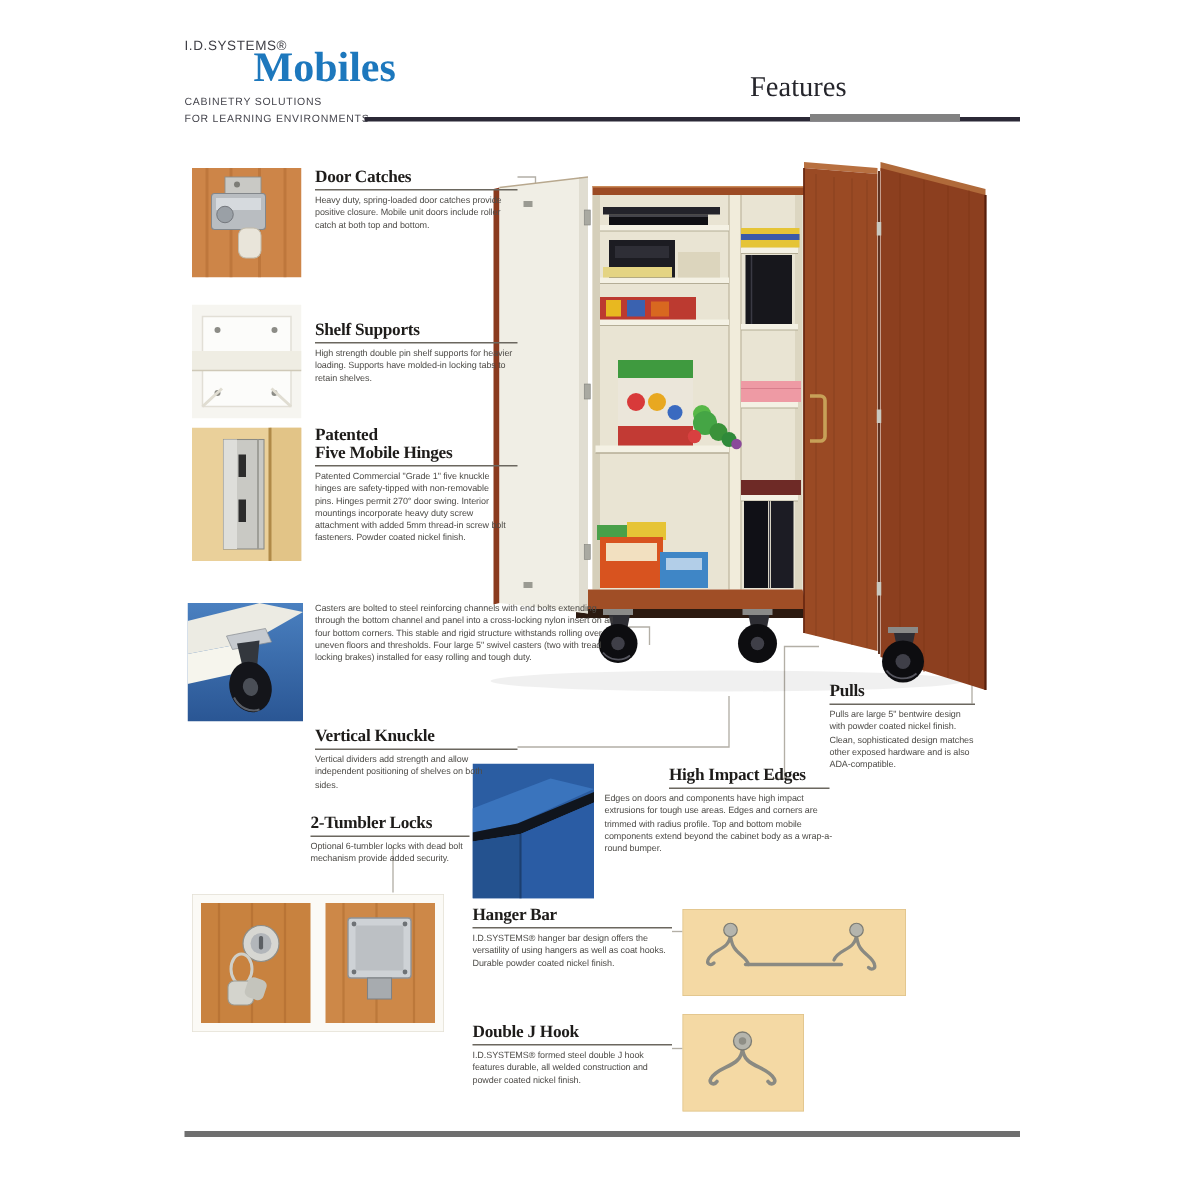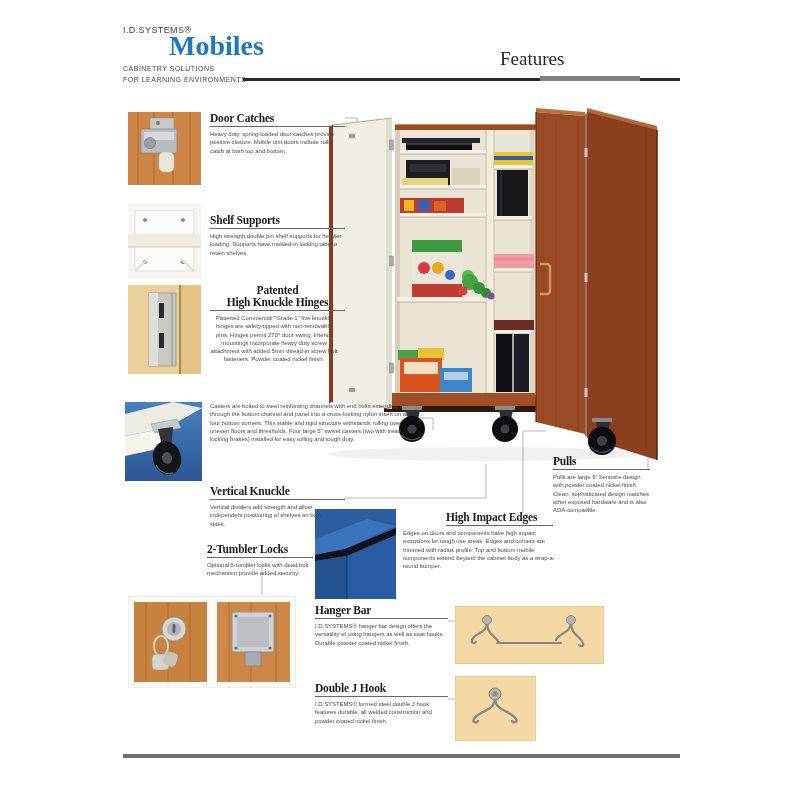--- a/index.html
+++ b/index.html
@@ -16,21 +16,21 @@
                   font-family:"Liberation Serif",serif;font-weight:normal;font-size:19px;color:#26262c;}
   #features-bar{left:540px;top:76px;width:100px;height:5px;background:#828282;}
   #footer-bar{left:123px;top:754px;width:557px;height:4px;background:#6f6f6f;}
   
   .feat-title{font-family:"Liberation Serif",serif;font-weight:bold;font-size:11.5px;
               color:#1e1c1a;line-height:1.05;letter-spacing:-.2px;
               border-bottom:1px solid #6b675f;padding-bottom:2px;margin-bottom:3px;}
   .feat-body{font-size:6px;line-height:1.38;color:#4e4c48;letter-spacing:-.05px;}
   #f-door{left:210px;top:112px;width:135px;}
   #f-shelf{left:210px;top:214px;width:135px;}
-  #f-hinge{left:210px;top:284px;width:135px;text-align:center;}
+  #f-hinge{left:210px;top:284px;width:135px;}
   #f-hinge .feat-body{width:128px;}
   #f-casters{left:210px;top:402px;width:207px;}
   #f-vdiv{left:210px;top:485px;width:135px;}
   #f-vdiv .feat-body{width:122px;}
   #f-locks{left:207px;top:543px;width:106px;}
   #f-edge{left:403px;top:511px;width:154px;}
   #f-edge .feat-title{width:107px;margin-left:43px;}
   #f-hanger{left:315px;top:604px;width:133px;}
   #f-jhook{left:315px;top:682px;width:133px;}
   #f-pulls{left:553px;top:455px;width:97px;}
@@ -356,21 +356,21 @@
   </div>
 
   <div id="f-shelf" class="abs">
     <div class="feat-title">Shelf Supports</div>
     <div class="feat-body">High strength double pin shelf supports for heavier loading. Supports have molded-in locking tabs to retain shelves.</div>
   </div>
 
   <div id="f-hinge" class="abs">
     <div class="feat-title">
       <span style="display:block">Patented</span>
-      <span style="display:block">High Knuckle Hinges</span>
+      <span style="display:block">Five Mobile Hinges</span>
     </div>
     <div class="feat-body">Patented Commercial "Grade 1" five knuckle hinges are safety-tipped with non-removable pins. Hinges permit 270° door swing. Interior mountings incorporate heavy duty screw attachment with added 5mm thread-in screw bolt fasteners. Powder coated nickel finish.</div>
   </div>
 
   <div id="f-casters" class="abs">
     <div class="feat-body">Casters are bolted to steel reinforcing channels with end bolts extending through the bottom channel and panel into a cross-locking nylon insert on all four bottom corners. This stable and rigid structure withstands rolling over uneven floors and thresholds. Four large 5" swivel casters (two with tread locking brakes) installed for easy rolling and tough duty.</div>
   </div>
 
   <div id="f-vdiv" class="abs">
     <div class="feat-title">Vertical Knuckle</div>

